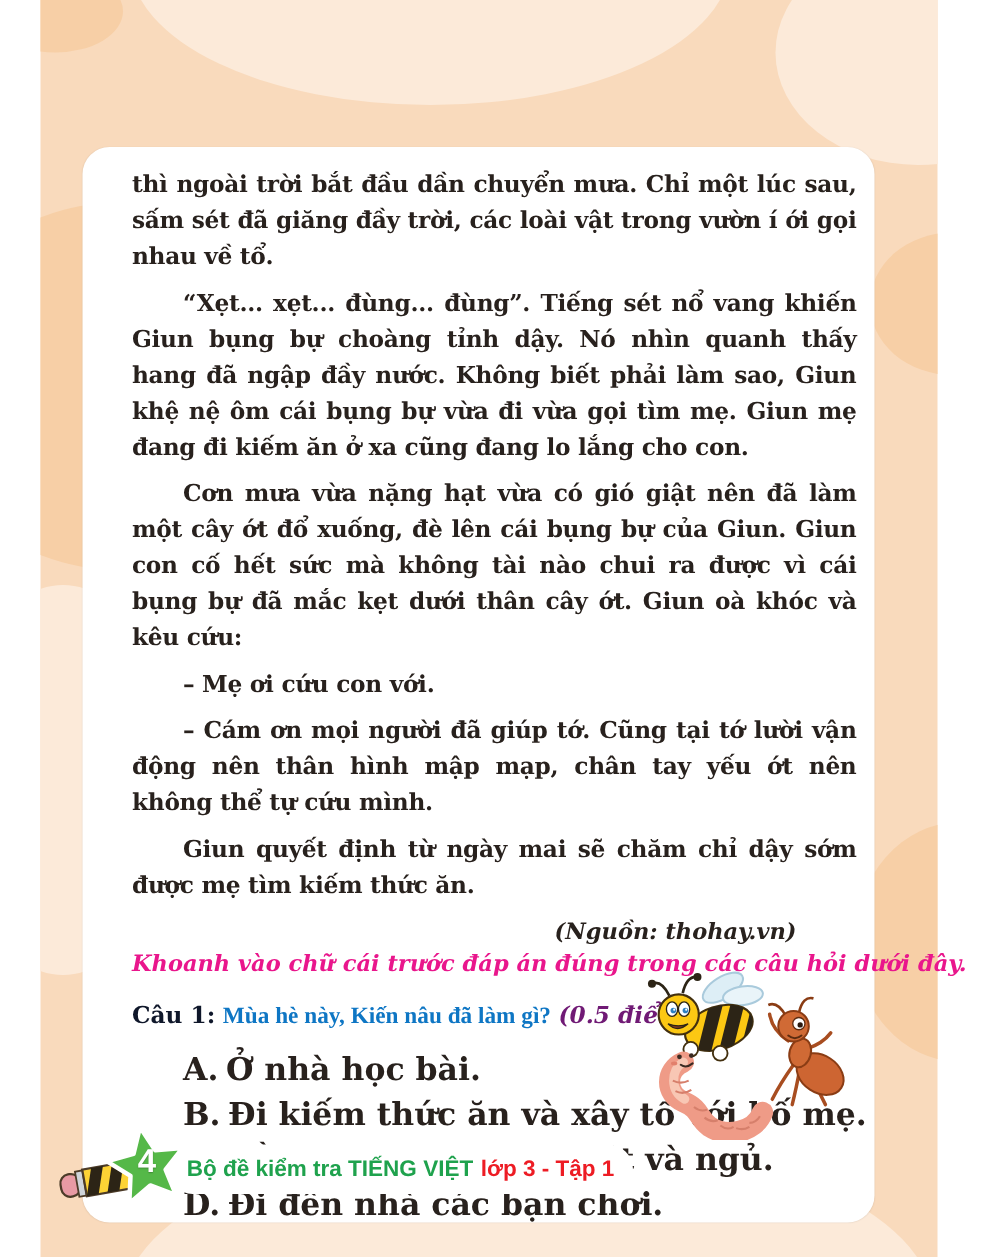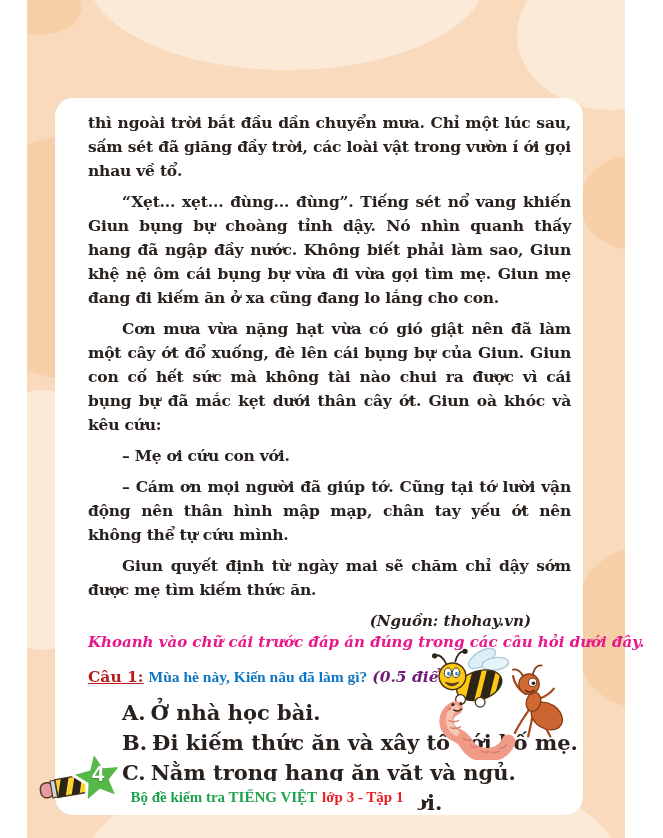--- a/index.html
+++ b/index.html
@@ -37,38 +37,38 @@
   }
   .instruction{
     position:absolute;left:33px;top:533px;width:485px;margin:0;
     font-size:15px;font-weight:bold;font-style:italic;
     color:#e9168c;line-height:22px;white-space:nowrap;
   }
   .question{
     position:absolute;left:33px;top:567px;width:490px;margin:0;
     font-size:15.5px;font-weight:bold;line-height:24px;white-space:nowrap;
   }
-  .q-label{color:#b91c1c;text-decoration:underline;}
+  .q-label{color:#0f172a;}
   .q-text{color:#0e76c4;margin-left:5px;font-family:Liberation Serif, serif;}
   .q-points{color:#701a75;font-style:italic;margin-left:5px;}
   .options{position:absolute;left:67px;top:600px;width:330px;}
   .option{
     font-size:21px;font-weight:bold;color:#28211d;
     line-height:30px;white-space:nowrap;
   }
   .opt-letter{margin-right:5px;}
   
   .illus{position:absolute;z-index:3;}
   
   .footer{position:absolute;left:0;top:744px;width:663px;height:70px;z-index:4;}
   .pill{
-    position:absolute;left:112px;top:37px;width:310px;height:33px;
+    position:absolute;left:112px;top:19px;width:310px;height:33px;
     background:#ffffff;border-radius:17px;
     display:flex;align-items:center;justify-content:center;
-    font-family:Liberation Serif, serif;font-weight:bold;font-size:15px;
+    font-family:Liberation Sans, sans-serif;font-weight:bold;font-size:15px;
     white-space:nowrap;
   }
   .pill .g{color:#1fa24d;}
   .pill .r{color:#ed1c24;margin-left:5px;}
   .star-wrap{position:absolute;left:68px;top:4px;width:60px;height:60px;}
   .star-num{
     position:absolute;left:0;top:13px;width:60px;text-align:center;
     font-family:"Liberation Sans", sans-serif;font-weight:bold;
     font-size:22px;color:#ffffff;text-shadow:0 1px 1px rgba(0,0,0,.25);
   }

